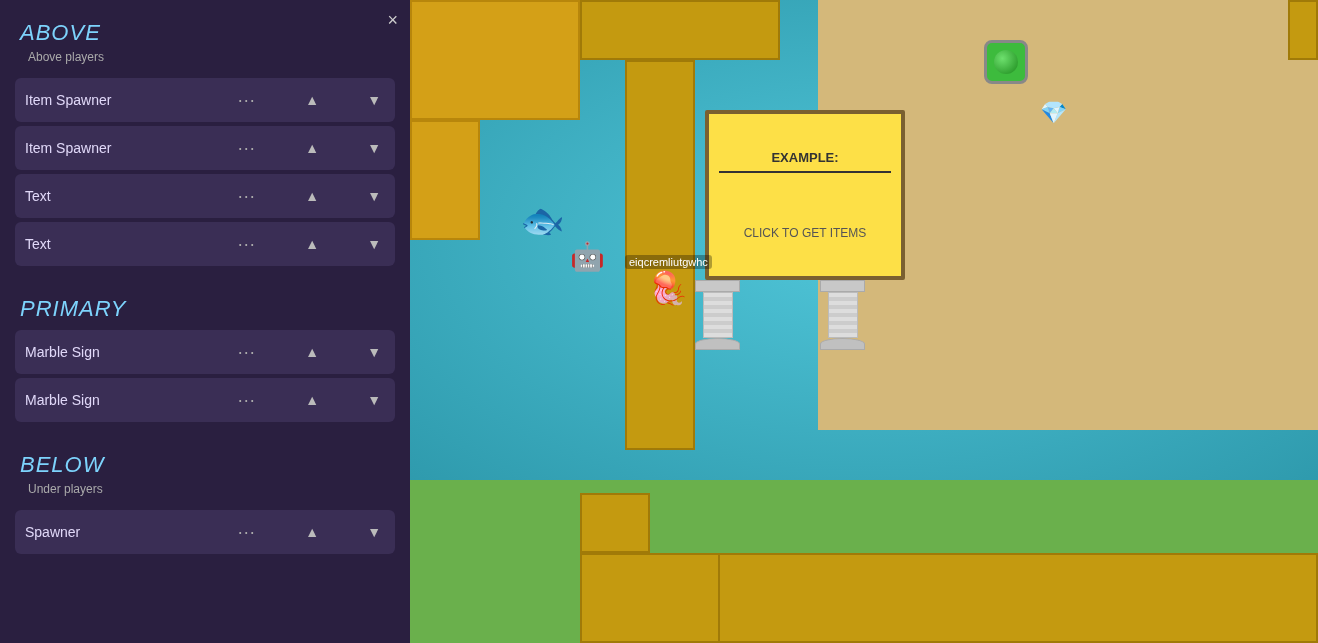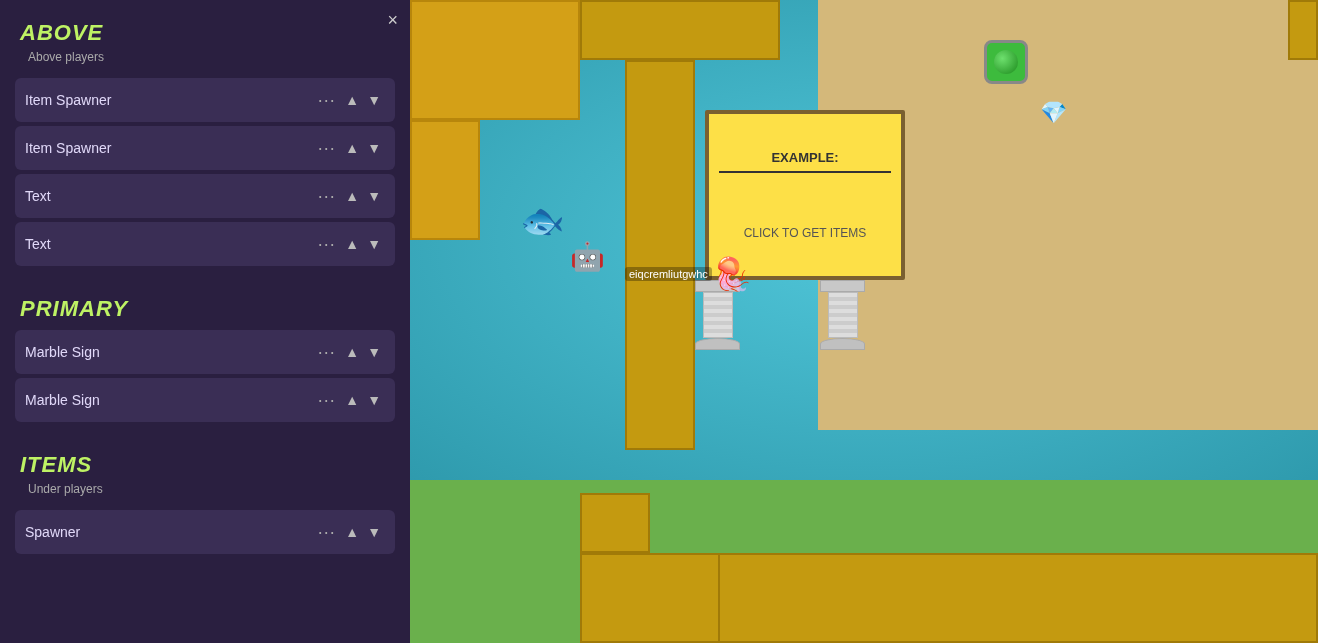--- a/index.html
+++ b/index.html
@@ -25,42 +25,43 @@
       right: 12px;
       background: none;
       border: none;
       color: #ccc;
       font-size: 18px;
       cursor: pointer;
     }
 
     .section-title {
       font-size: 22px;
-      font-weight: bold;
+      font-weight: normal;
       font-style: italic;
-      color: #bef264;
+      color: #7dd3fc;
       padding: 10px 20px 4px 20px;
       letter-spacing: 1px;
     }
 
     .section-subtitle {
       font-size: 12px;
       color: #aaa;
       padding: 0 20px 10px 28px;
     }
 
     .layer-row {
       display: flex;
       align-items: center;
       background: #3a2e55;
       border-radius: 6px;
       margin: 4px 15px;
       padding: 0 10px;
       height: 44px;
       cursor: pointer;
+      gap: 40px;
     }
 
     .layer-label {
       flex: 1;
       color: #e0d8f8;
       font-size: 14px;
     }
 
     .dots-btn {
       background: none;
@@ -211,21 +212,21 @@
       left: 160px;
       font-size: 28px;
     }
 
     
     .player {
       position: absolute;
       top: 255px;
       left: 215px;
       display: flex;
-      flex-direction: row;
+      flex-direction: column;
       align-items: center;
     }
 
     .player-name {
       font-size: 11px;
       color: #fff;
       background: rgba(0,0,0,0.3);
       padding: 1px 4px;
       border-radius: 3px;
       white-space: nowrap;
@@ -298,21 +299,21 @@
         <button class="arrow-btn">▲</button>
         <button class="arrow-btn">▼</button>
       </div>
       <div class="layer-row">
         <span class="layer-label">Marble Sign</span>
         <button class="dots-btn">···</button>
         <button class="arrow-btn">▲</button>
         <button class="arrow-btn">▼</button>
       </div>
       <div class="section-spacer"></div>
-      <div class="section-title">ITEMS</div>
+      <div class="section-title">BELOW</div>
       <div class="section-subtitle">Under players</div>
       <div class="layer-row">
         <span class="layer-label">Spawner</span>
         <button class="dots-btn">···</button>
         <button class="arrow-btn">▲</button>
         <button class="arrow-btn">▼</button>
       </div>
       <div class="section-spacer"></div>
     </div>
 </div>

